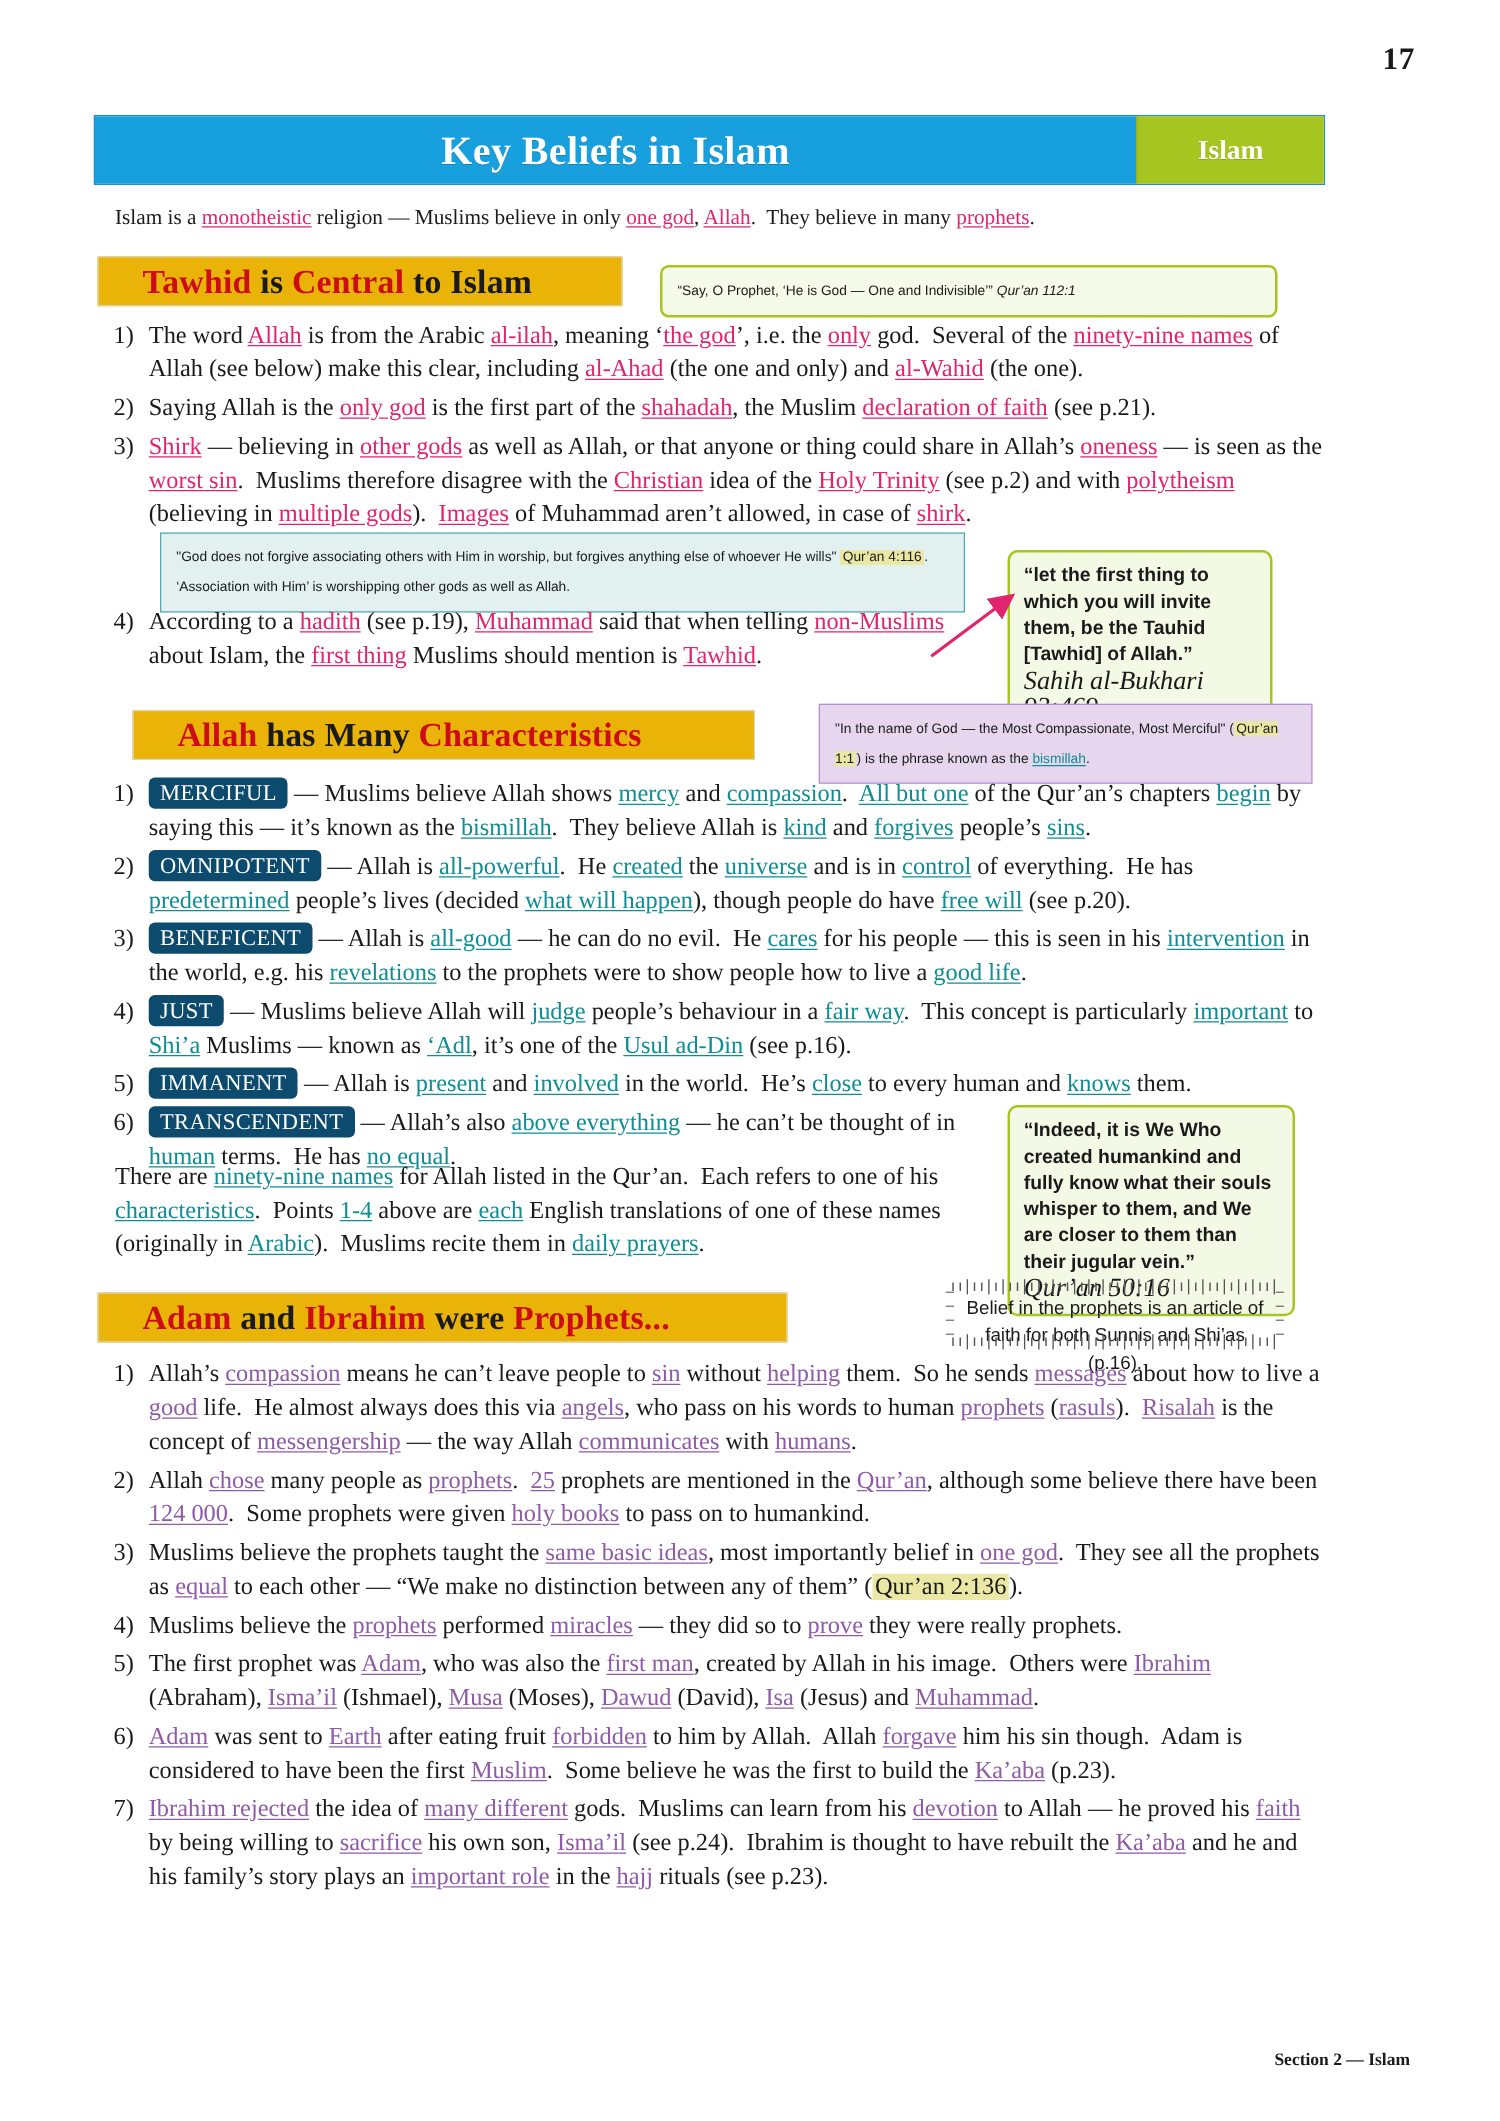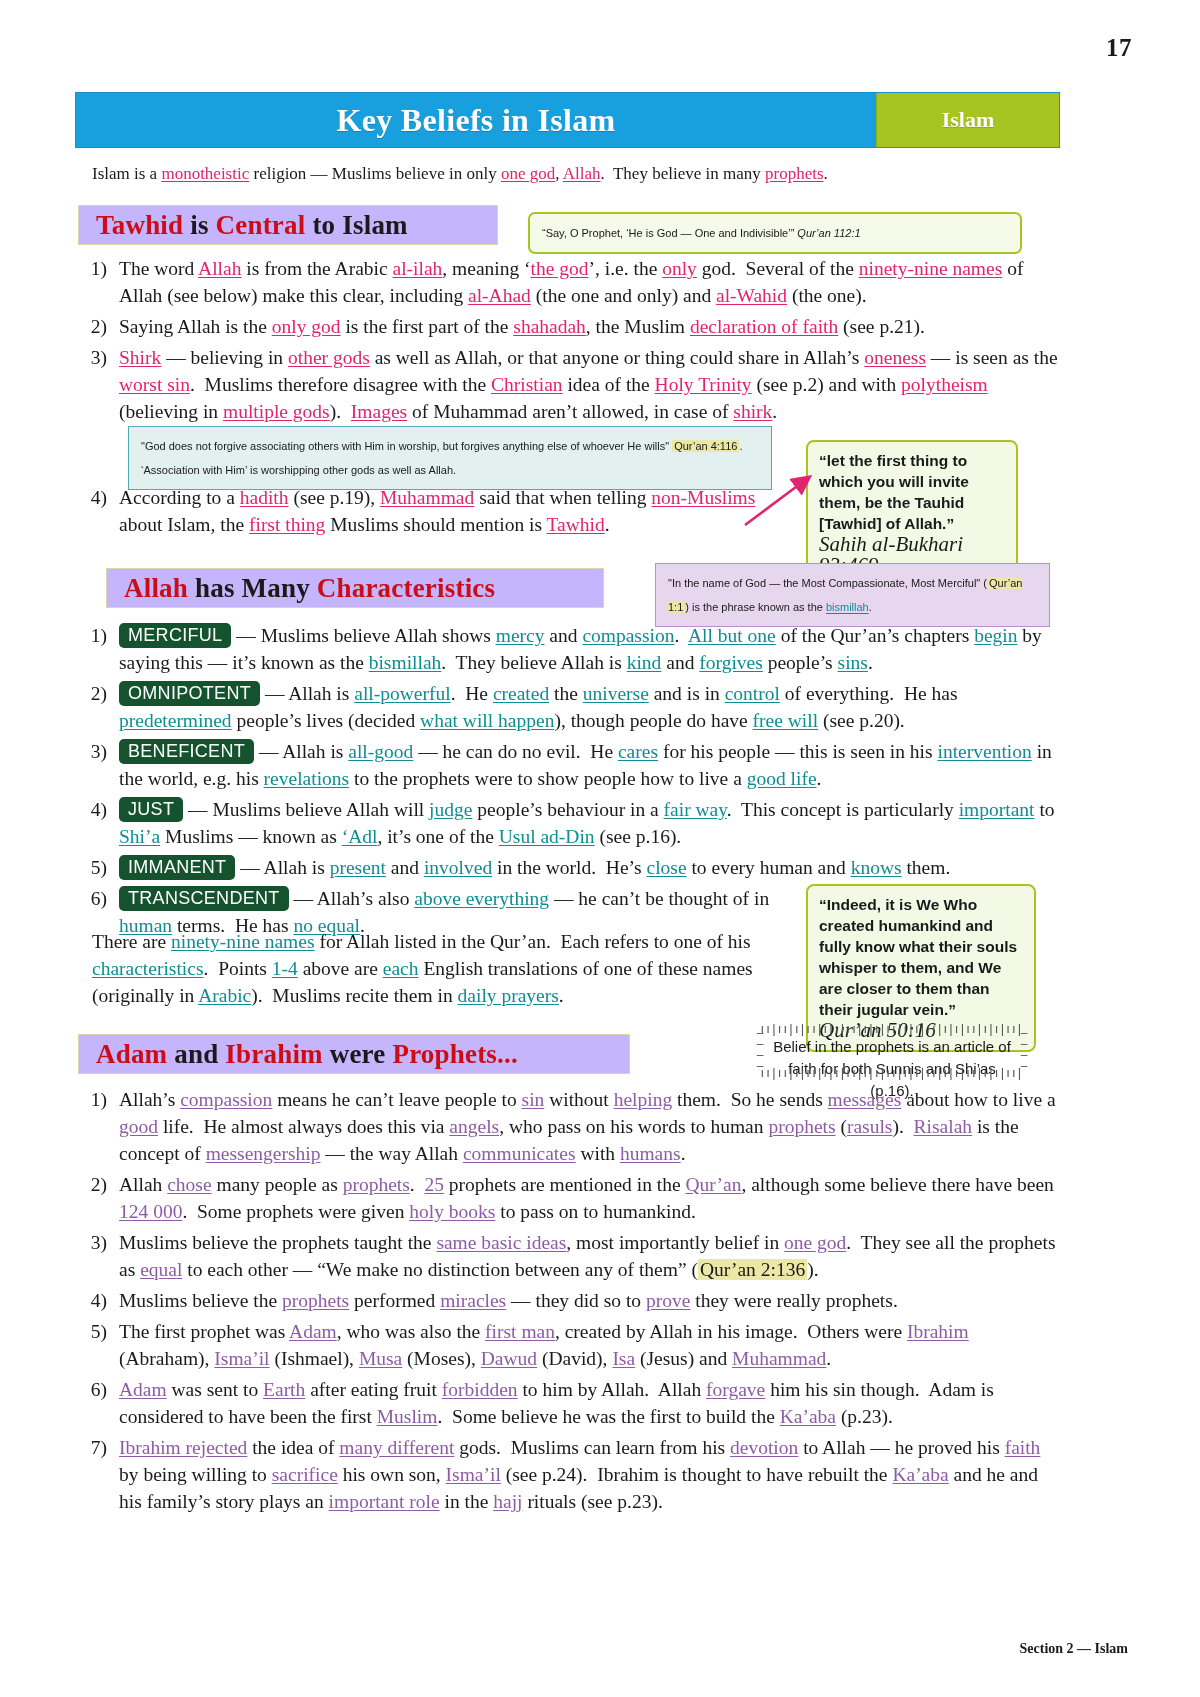--- a/index.html
+++ b/index.html
@@ -40,21 +40,21 @@
   }
   .banner-main span {
     font-family: "Liberation Serif", serif;
     font-weight: bold;
     font-size: 32px;
     color: #ffffff;
     letter-spacing: .3px;
     text-shadow: 0 1px 0 rgba(0,0,0,.18);
   }
   .banner-tag {
-    width: 183px;
+    width: 150px;
     background: #a6c520;
     border-left: 1px solid #8fae18;
     display: flex; align-items: center; justify-content: center;
   }
   .banner-tag span {
     font-family: "Liberation Serif", serif;
     font-weight: bold;
     font-size: 22px;
     color: #ffffff;
     text-shadow: 0 1px 0 rgba(0,0,0,.15);
@@ -66,25 +66,25 @@
     left: 92px; top: 160px;
     width: 960px;
     font-size: 17px;
     line-height: 28px;
     font-family: "Liberation Serif", serif;
   }
 
   
   .sec-head {
     position: absolute;
-    background: #c4b5fd;
+    background: #eab308;
     border: 1px solid #dcd5ae;
     height: 40px;
     display: flex; align-items: center;
-    padding: 0 17px;
+    padding: 0 35px;
   }
   .sec-head span {
     font-family: "Liberation Serif", serif;
     font-weight: bold;
     font-size: 27px;
     letter-spacing: .2px;
     white-space: nowrap;
   }
   .r { color: #cc0d18; }
   .k { color: #1a1a1a; }
@@ -103,27 +103,27 @@
            font-size: 19.5px; line-height: 27px; }
 
   
   u.c1 { color: #e0246e; text-decoration: underline; text-underline-offset: 2px; }
   u.c2 { color: #0e8d92; text-decoration: underline; text-underline-offset: 2px; }
   u.c3 { color: #8e5ba6; text-decoration: underline; text-underline-offset: 2px; }
 
   
   .badge {
     display: inline-block;
-    background: #14532d;
+    background: #0c4a6e;
     color: #ffffff;
     border-radius: 5px;
     padding: 1px 9px 2px 9px;
     font-size: 18px;
     line-height: 22px;
-    font-family: Liberation Sans, sans-serif;
+    font-family: Liberation Serif, serif;
     letter-spacing: .3px;
     vertical-align: 1px;
   }
 
   
   .qbox {
     position: absolute;
     font-family: "Liberation Sans", sans-serif;
     font-size: 11px;
     line-height: 24px;

